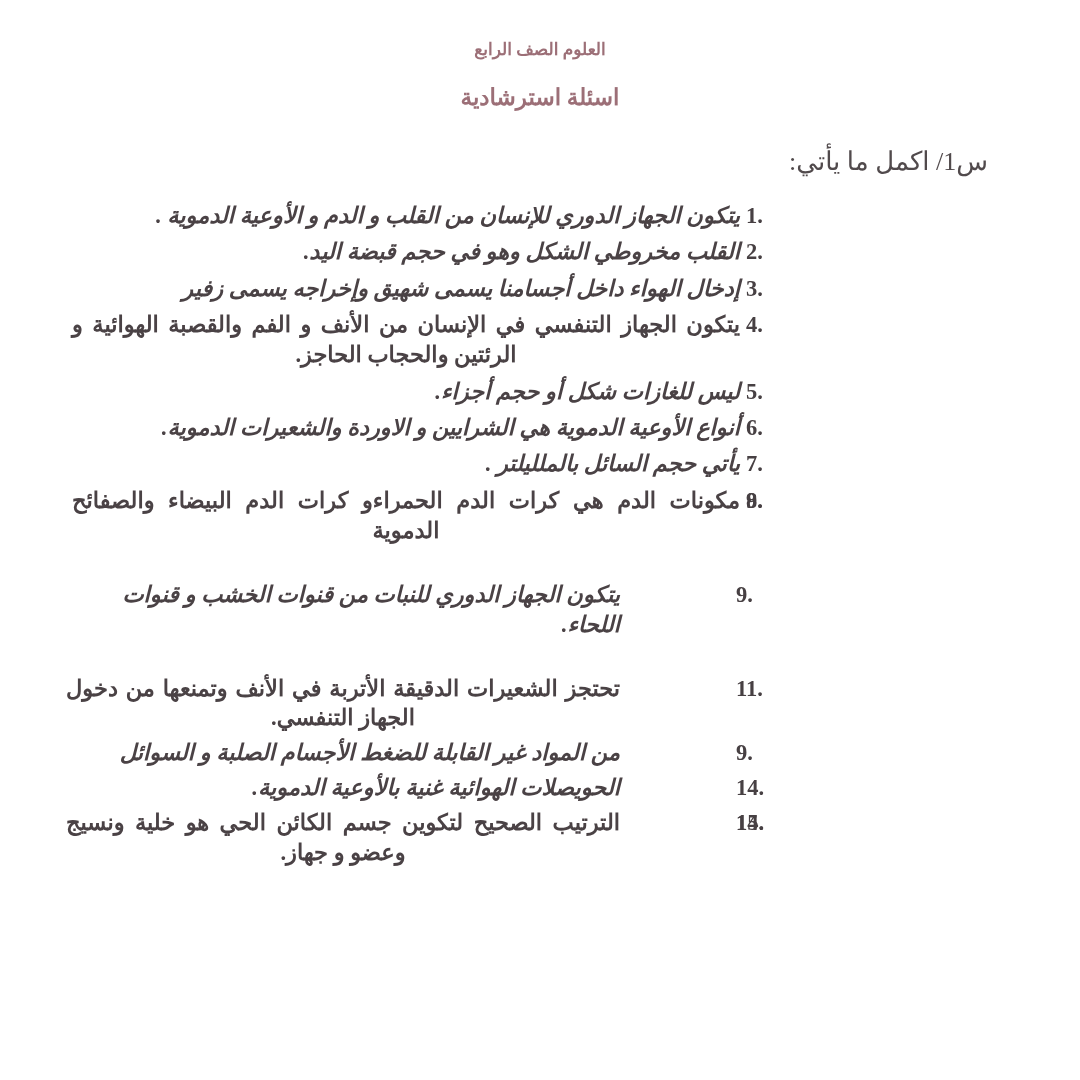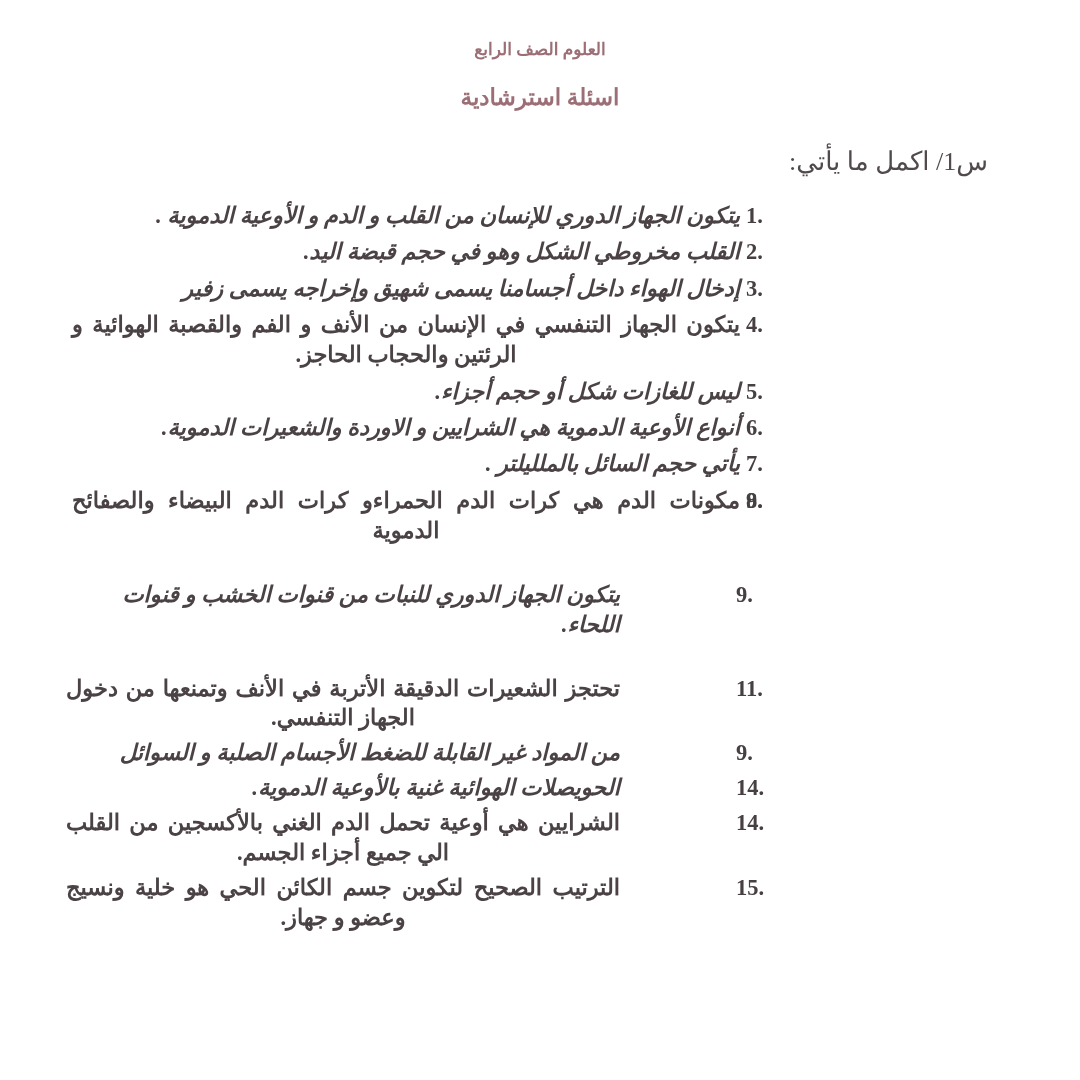--- a/index.html
+++ b/index.html
@@ -209,21 +209,20 @@
       <span class="qtext">من المواد غير القابلة للضغط الأجسام الصلبة و السوائل</span>
     </li>
 
     <li class="qitem oneline">
       <span class="num">14.</span>
       <span class="qtext">الحويصلات الهوائية غنية بالأوعية الدموية.</span>
     </li>
 
     <li class="qitem wrap">
       <span class="num">14.</span>
-      <span class="qtext">الشرايين هي أوعية تحمل الدم الغني بالأكسجين من القلب الي جميع أجزاء الجسم.</span>
     </li>
 
     <li class="qitem wrap">
       <span class="num">15.</span>
       <span class="qtext">الترتيب الصحيح لتكوين جسم الكائن الحي هو خلية ونسيج وعضو و جهاز.</span>
     </li>
 
   </ol>
 
 </div>

